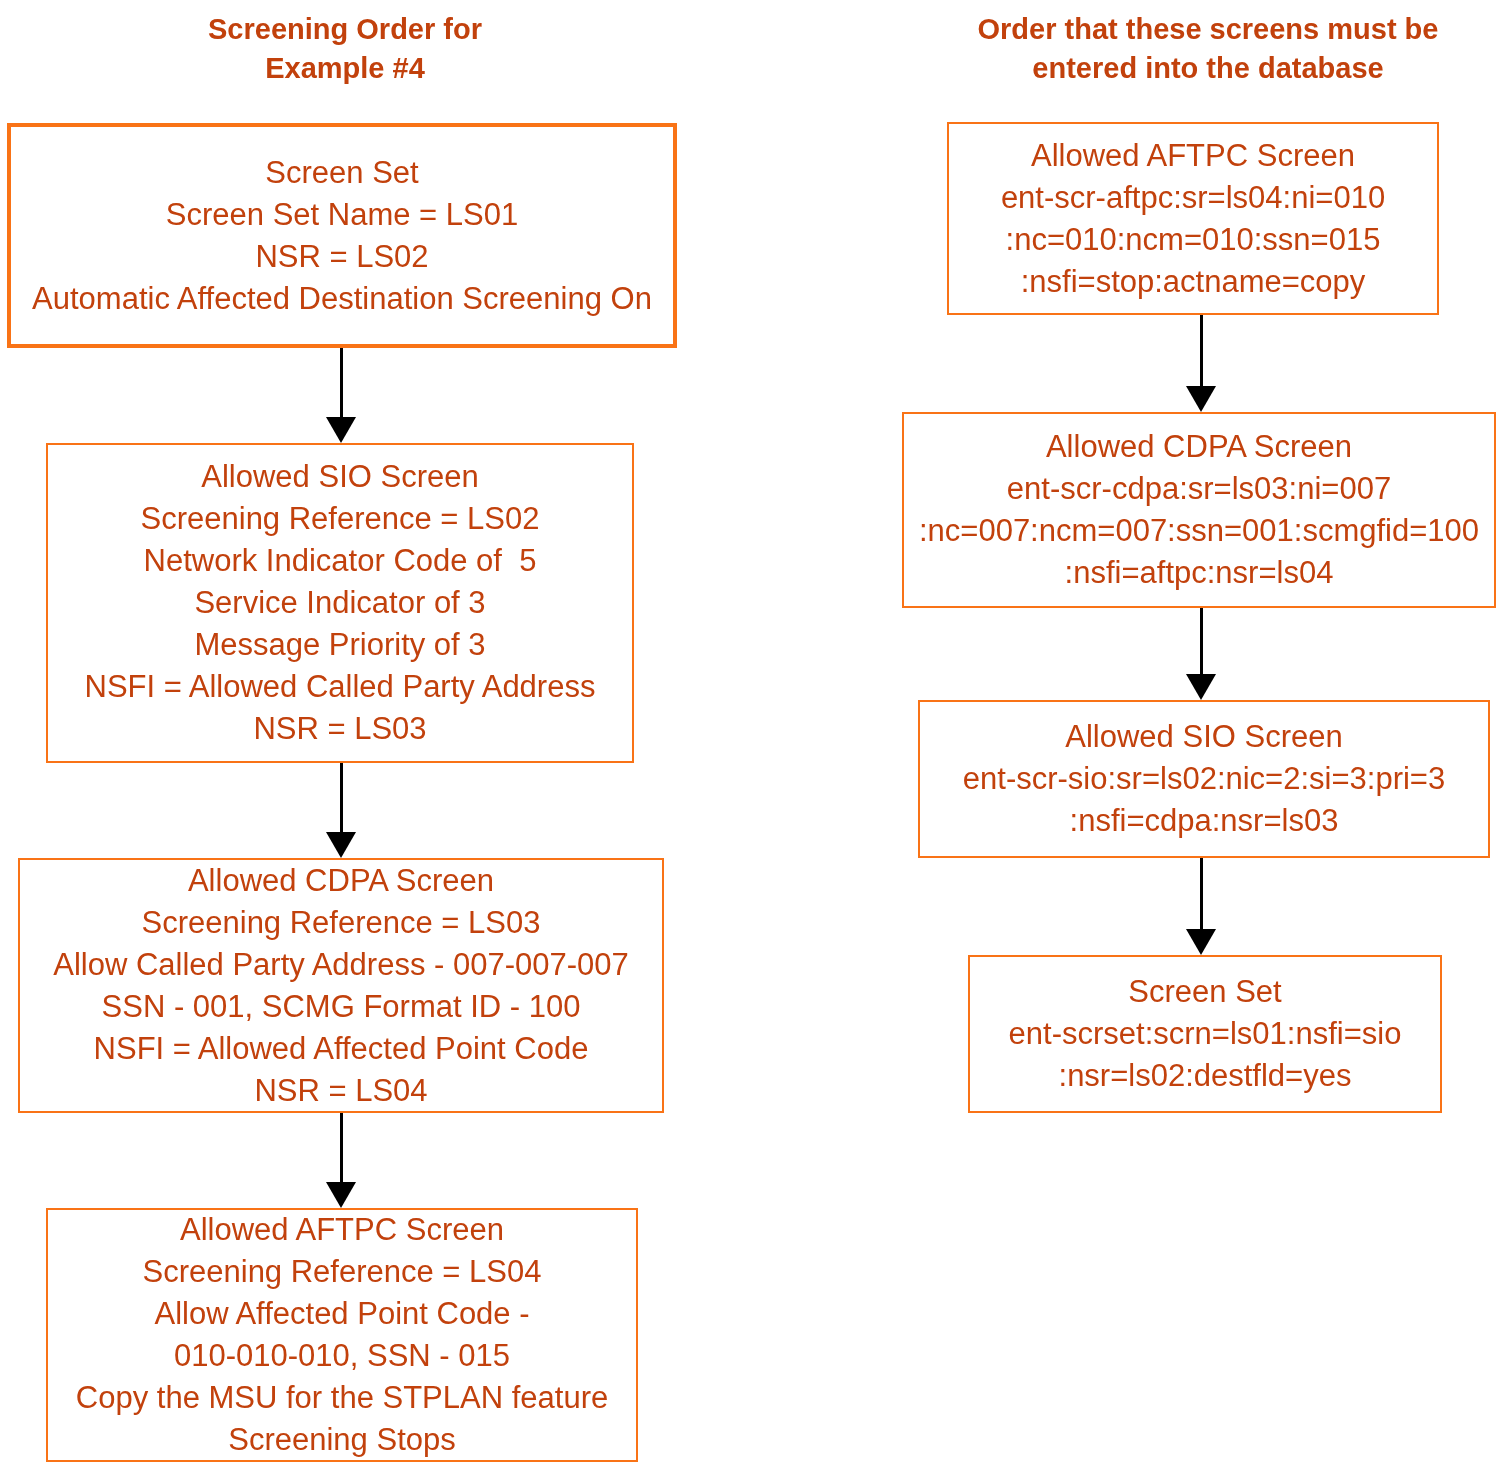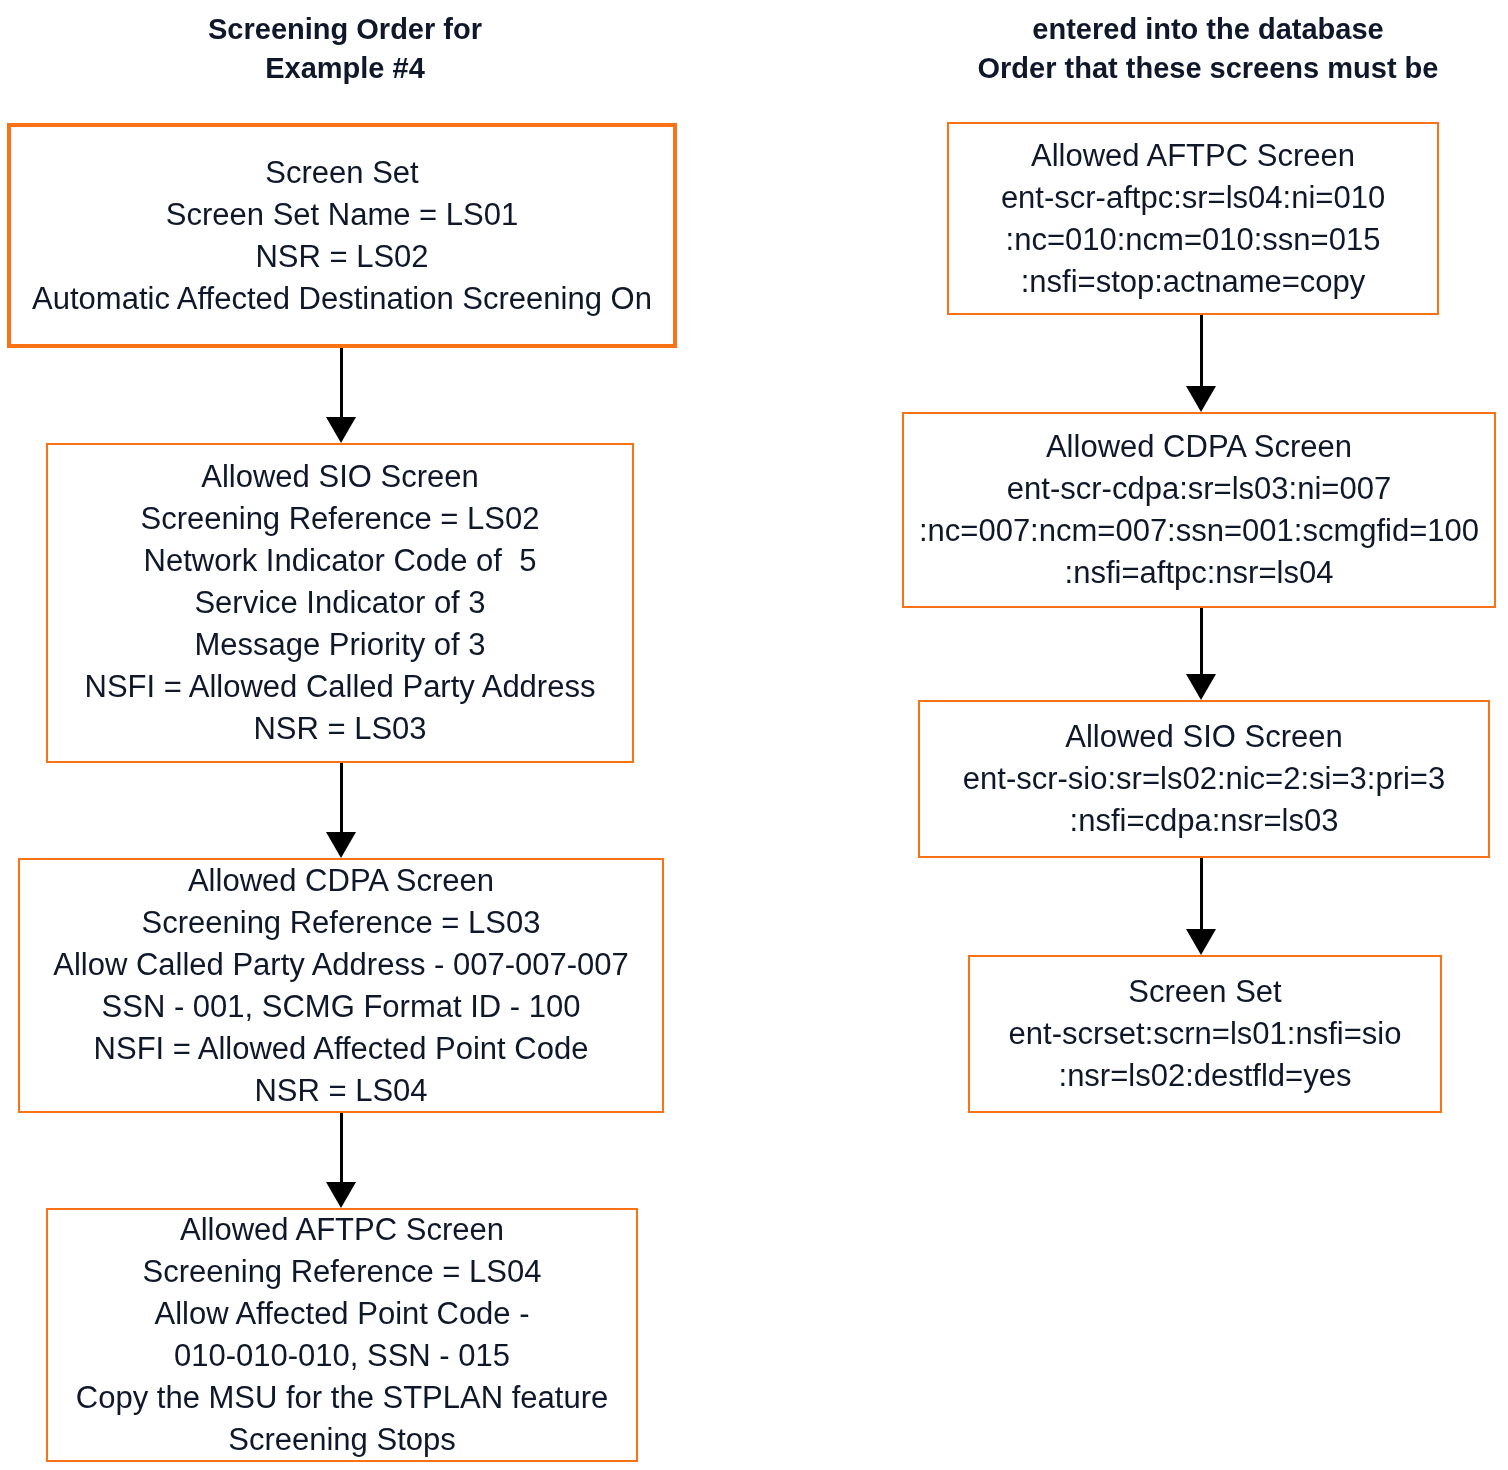--- a/index.html
+++ b/index.html
@@ -6,21 +6,21 @@
     margin: 0;
     padding: 0;
     background: #ffffff;
   }
   .canvas {
     position: relative;
     width: 1508px;
     height: 1470px;
     background: #ffffff;
     font-family: "Liberation Sans", sans-serif;
-    color: #0f172a;
+    color: #c2410c;
     overflow: hidden;
   }
   .title {
     position: absolute;
     text-align: center;
     font-weight: bold;
     font-size: 29px;
     line-height: 39px;
   }
   .title .text-line { white-space: pre; }
@@ -65,22 +65,22 @@
 <body>
 
 <div class="canvas">
 
   <div class="title" style="left:95px; top:10px; width:500px;">
     <div class="text-line">Screening Order for</div>
     <div class="text-line">Example #4</div>
   </div>
 
   <div class="title" style="left:958px; top:10px; width:500px;">
+    <div class="text-line">Order that these screens must be</div>
     <div class="text-line">entered into the database</div>
-    <div class="text-line">Order that these screens must be</div>
   </div>
 
   <div class="box thick" style="left:7px; top:123px; width:670px; height:225px;">
     <div class="text-line">Screen Set</div>
     <div class="text-line">Screen Set Name = LS01</div>
     <div class="text-line">NSR = LS02</div>
     <div class="text-line">Automatic Affected Destination Screening On</div>
   </div>
 
   <div class="arrow" style="left:326px; top:348px; height:95px;">

